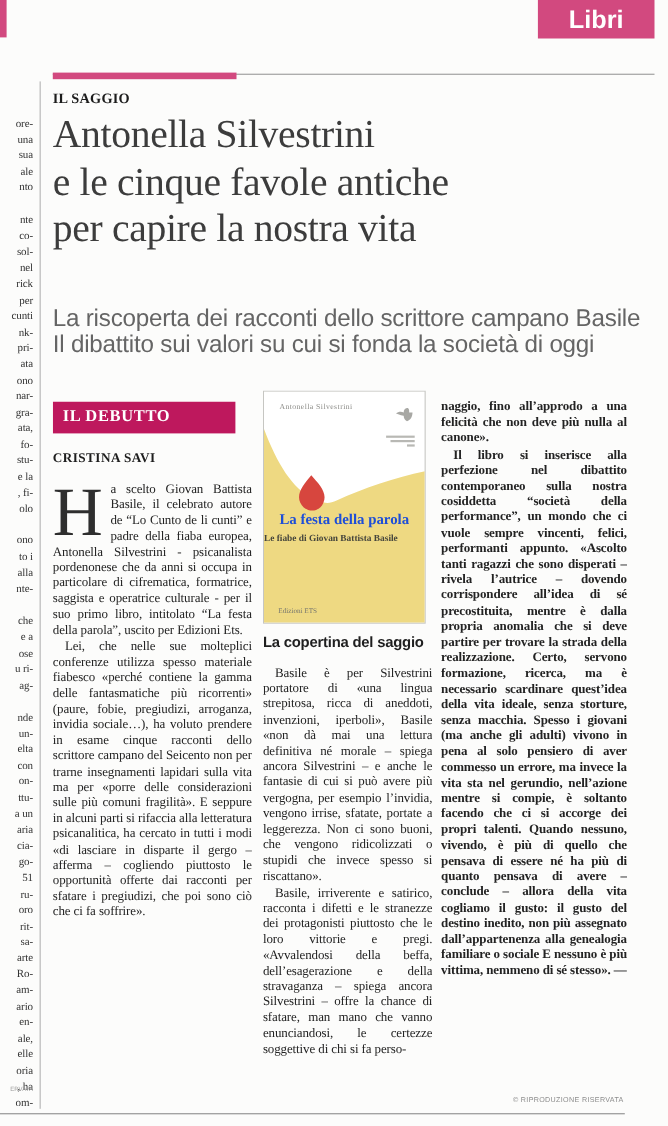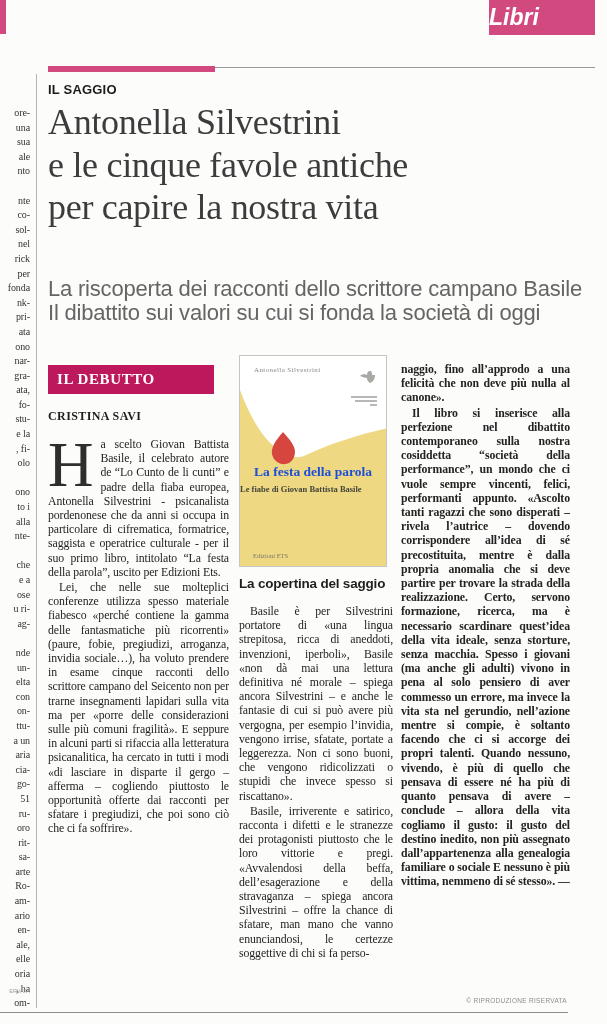--- a/index.html
+++ b/index.html
@@ -10,27 +10,27 @@
   .edge-pink   { position:absolute; left:0; top:0; width:6px; height:34px; }
   .edge-strip  { position:absolute; left:0; top:106px; width:30px; text-align:right; color:#333;
                  font-size:10px; }
   .frag-line   { min-height:14.6px; line-height:14.6px; letter-spacing:-0.1px; }
   .edge-vline  { position:absolute; left:36px; top:74px; width:1px; height:934px; background:#b3b3b3; }
   .edge-copy   { position:absolute; left:0; top:988px; width:30px; text-align:right;
                  font-family:"Liberation Sans",sans-serif; font-size:5.5px; color:#9a9a9a; }
 
   
   .libri-box   { position:absolute; top:0; right:12px; width:106px; height:35px;
-                 display:flex; align-items:center; justify-content:flex-start;font-style:italic; }
+                 display:flex; align-items:center; justify-content:center; }
   .libri-box span { color:#fff; font-family:"Liberation Sans",sans-serif; font-weight:bold; font-size:23px; }
 
   
   .top-rule    { position:absolute; left:48px; right:12px; top:67px; height:1px; background:#9a9a9a; }
   .kicker-bar  { position:absolute; left:48px; top:66px; width:167px; height:6px; }
-  .kicker      { position:absolute; left:48px; top:82px; font-family:Liberation Sans, sans-serif;
+  .kicker      { position:absolute; left:48px; top:82px; font-family:Liberation Serif, serif;
                  font-weight:bold; font-size:13px; color:#1c1c1c; letter-spacing:.2px; }
   .headline    { position:absolute; left:48px; top:101px; width:540px; color:#3c3c3c; }
   .headline-line { font-size:36px; line-height:42.5px; letter-spacing:-0.3px; }
   .subhead     { position:absolute; left:48px; top:277px; width:540px; color:#656565;
                  font-family:"Liberation Sans",sans-serif; }
   .subhead-line{ font-size:22px; line-height:24px; letter-spacing:-0.2px; }
 
   
   .col         { position:absolute; overflow:hidden; }
   .col-left    { left:48px;  top:365px; width:181px; height:625px; }
@@ -80,21 +80,21 @@
     <div class="frag-line">sua</div>
     <div class="frag-line">ale</div>
     <div class="frag-line">nto</div>
     <div class="frag-line"></div>
     <div class="frag-line">nte</div>
     <div class="frag-line">co-</div>
     <div class="frag-line">sol-</div>
     <div class="frag-line">nel</div>
     <div class="frag-line">rick</div>
     <div class="frag-line">per</div>
-    <div class="frag-line">fonda</div>
+    <div class="frag-line">cunti</div>
     <div class="frag-line">nk-</div>
     <div class="frag-line">pri-</div>
     <div class="frag-line">ata</div>
     <div class="frag-line">ono</div>
     <div class="frag-line">nar-</div>
     <div class="frag-line">gra-</div>
     <div class="frag-line">ata,</div>
     <div class="frag-line">fo-</div>
     <div class="frag-line">stu-</div>
     <div class="frag-line">e la</div>

